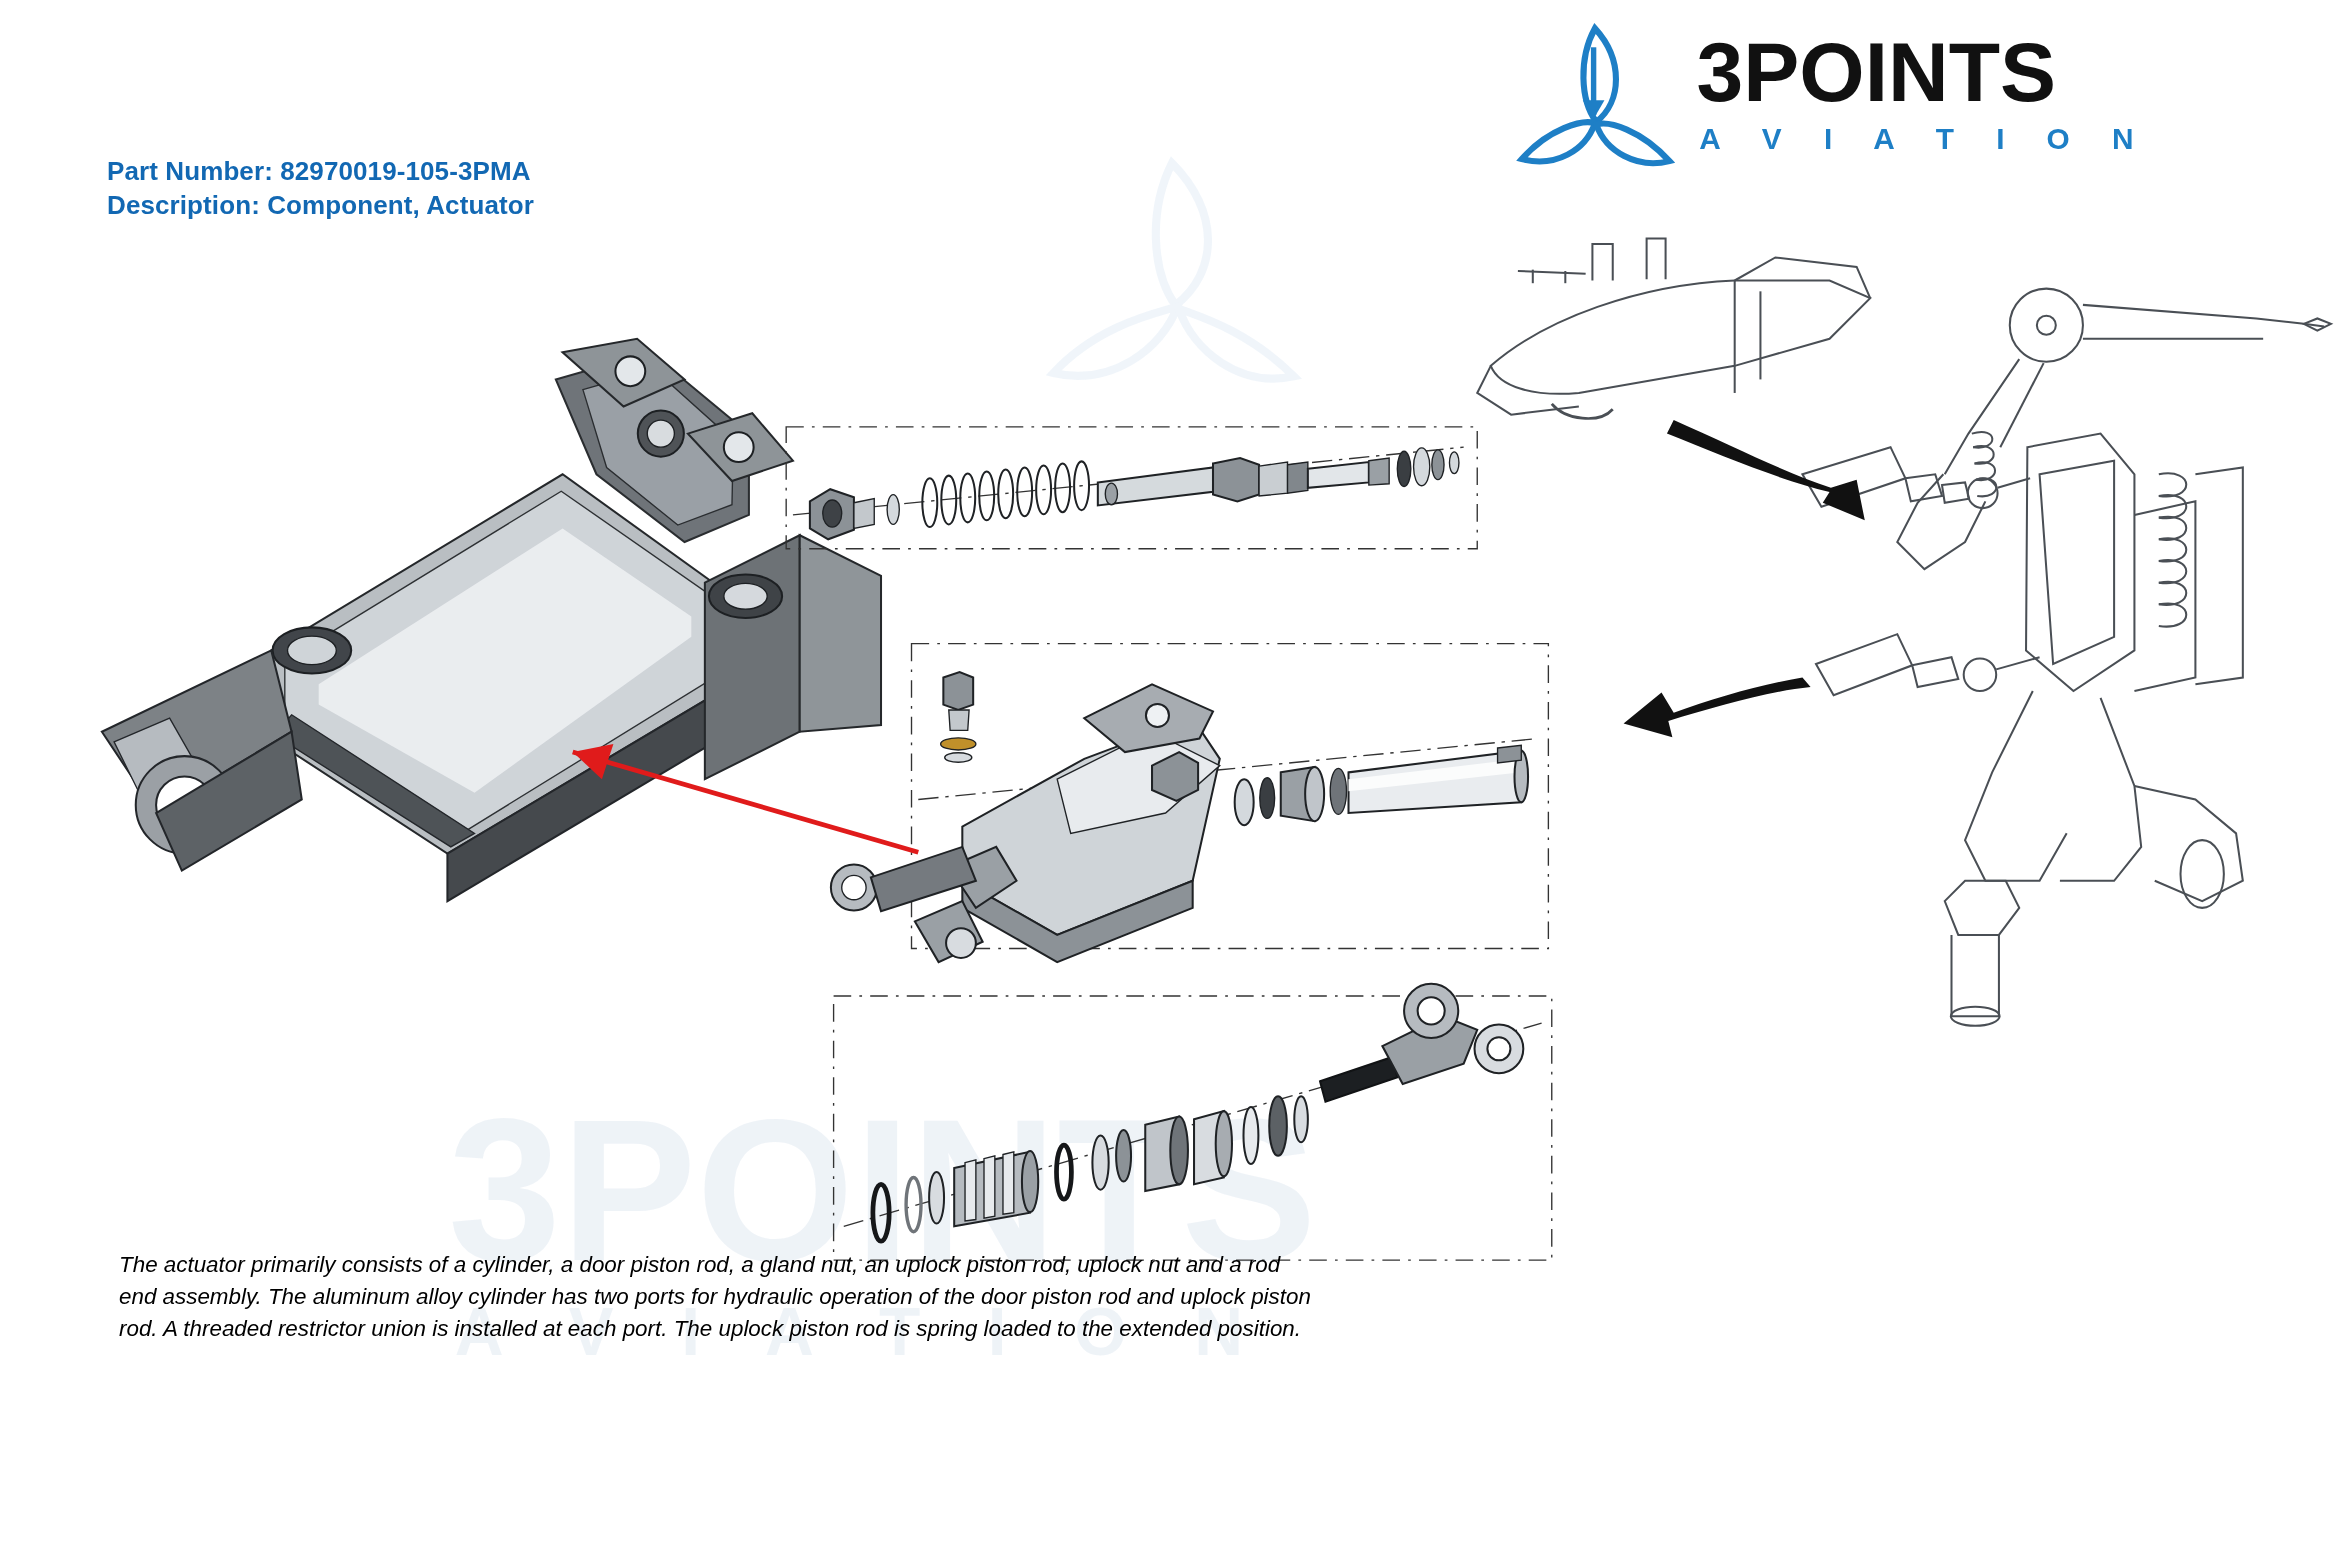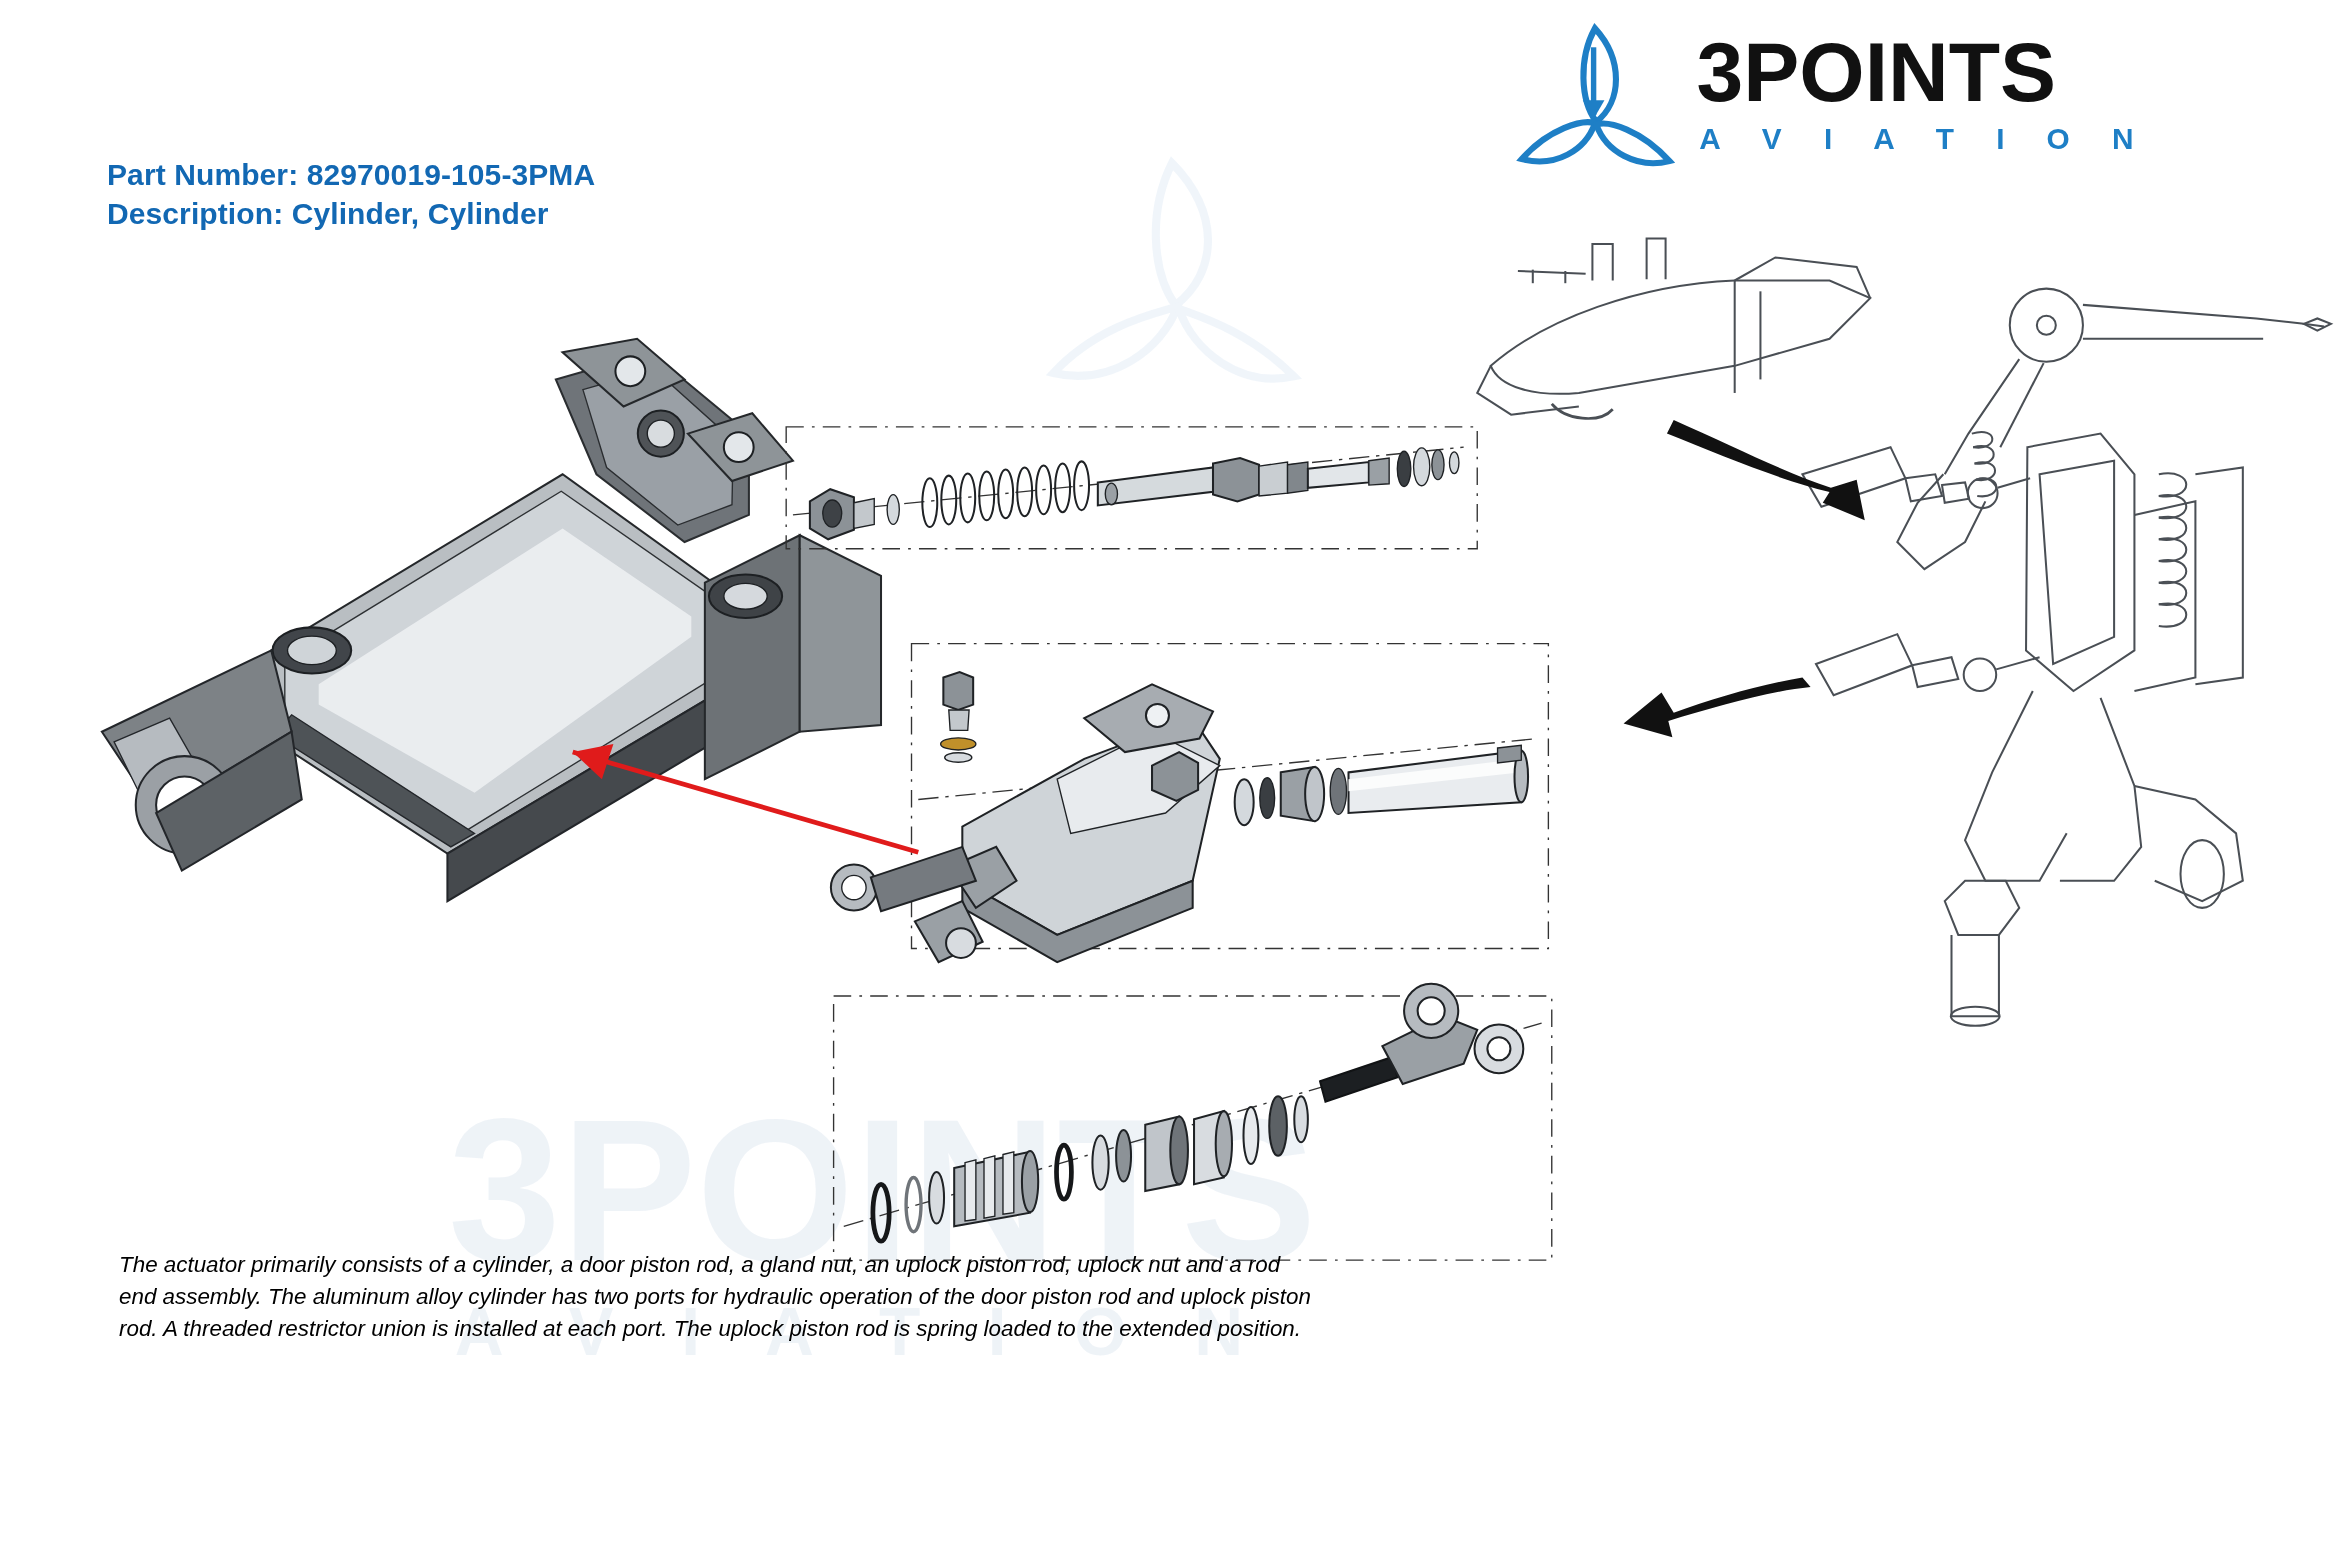--- a/index.html
+++ b/index.html
@@ -44,21 +44,21 @@
     height: 163px;
   }
 
   
   #part-header {
     position: absolute;
     left: 107px;
     top: 155px;
     color: #1268b3;
     font-weight: bold;
-    font-size: 30px;
+    font-size: 26px;
     line-height: 1.30;
     letter-spacing: 0.1px;
     white-space: nowrap;
   }
   #part-header div { margin: 0; padding: 0; }
 
   
   #component-description {
     position: absolute;
     left: 119px;
@@ -114,21 +114,21 @@
     </g>
     <path d="M116 40 L116 140" stroke="#1e7fc6" stroke-width="8"></path>
     <path d="M100 118 L116 146 L132 118 Z" fill="#1e7fc6"></path>
   </g>
   <text x="268" y="120" font-family="Liberation Sans, sans-serif" font-size="124" font-weight="bold" fill="#111111">3POINTS</text>
   <text x="272" y="190" font-family="Liberation Sans, sans-serif" font-size="44" font-weight="bold" letter-spacing="25" fill="#1e7fc6">A V I A T I O N</text>
 </svg>
 
 <div id="part-header">
   <div>Part Number: 82970019-105-3PMA</div>
-  <div>Description: Cylinder, Cylinder</div>
+  <div>Description: Component, Actuator</div>
 </div>
 
 <svg id="illustration" viewBox="0 0 3456 2304" xmlns="http://www.w3.org/2000/svg">
 
   <g>
 
     <path d="M820 560 L960 520 L1105 640 L1105 760 L1010 800 L880 700 Z" fill="#6f7479" stroke="#2a2d30" stroke-width="3"></path>
     <path d="M860 575 L965 545 L1082 650 L1080 745 L1000 775 L895 690 Z" fill="#9aa0a6" stroke="#2a2d30" stroke-width="2"></path>
     <circle cx="975" cy="640" r="34" fill="#4f5357" stroke="#1d2023" stroke-width="3"></circle>
     <circle cx="975" cy="640" r="20" fill="#d8dcdf" stroke="#1d2023" stroke-width="2"></circle>

